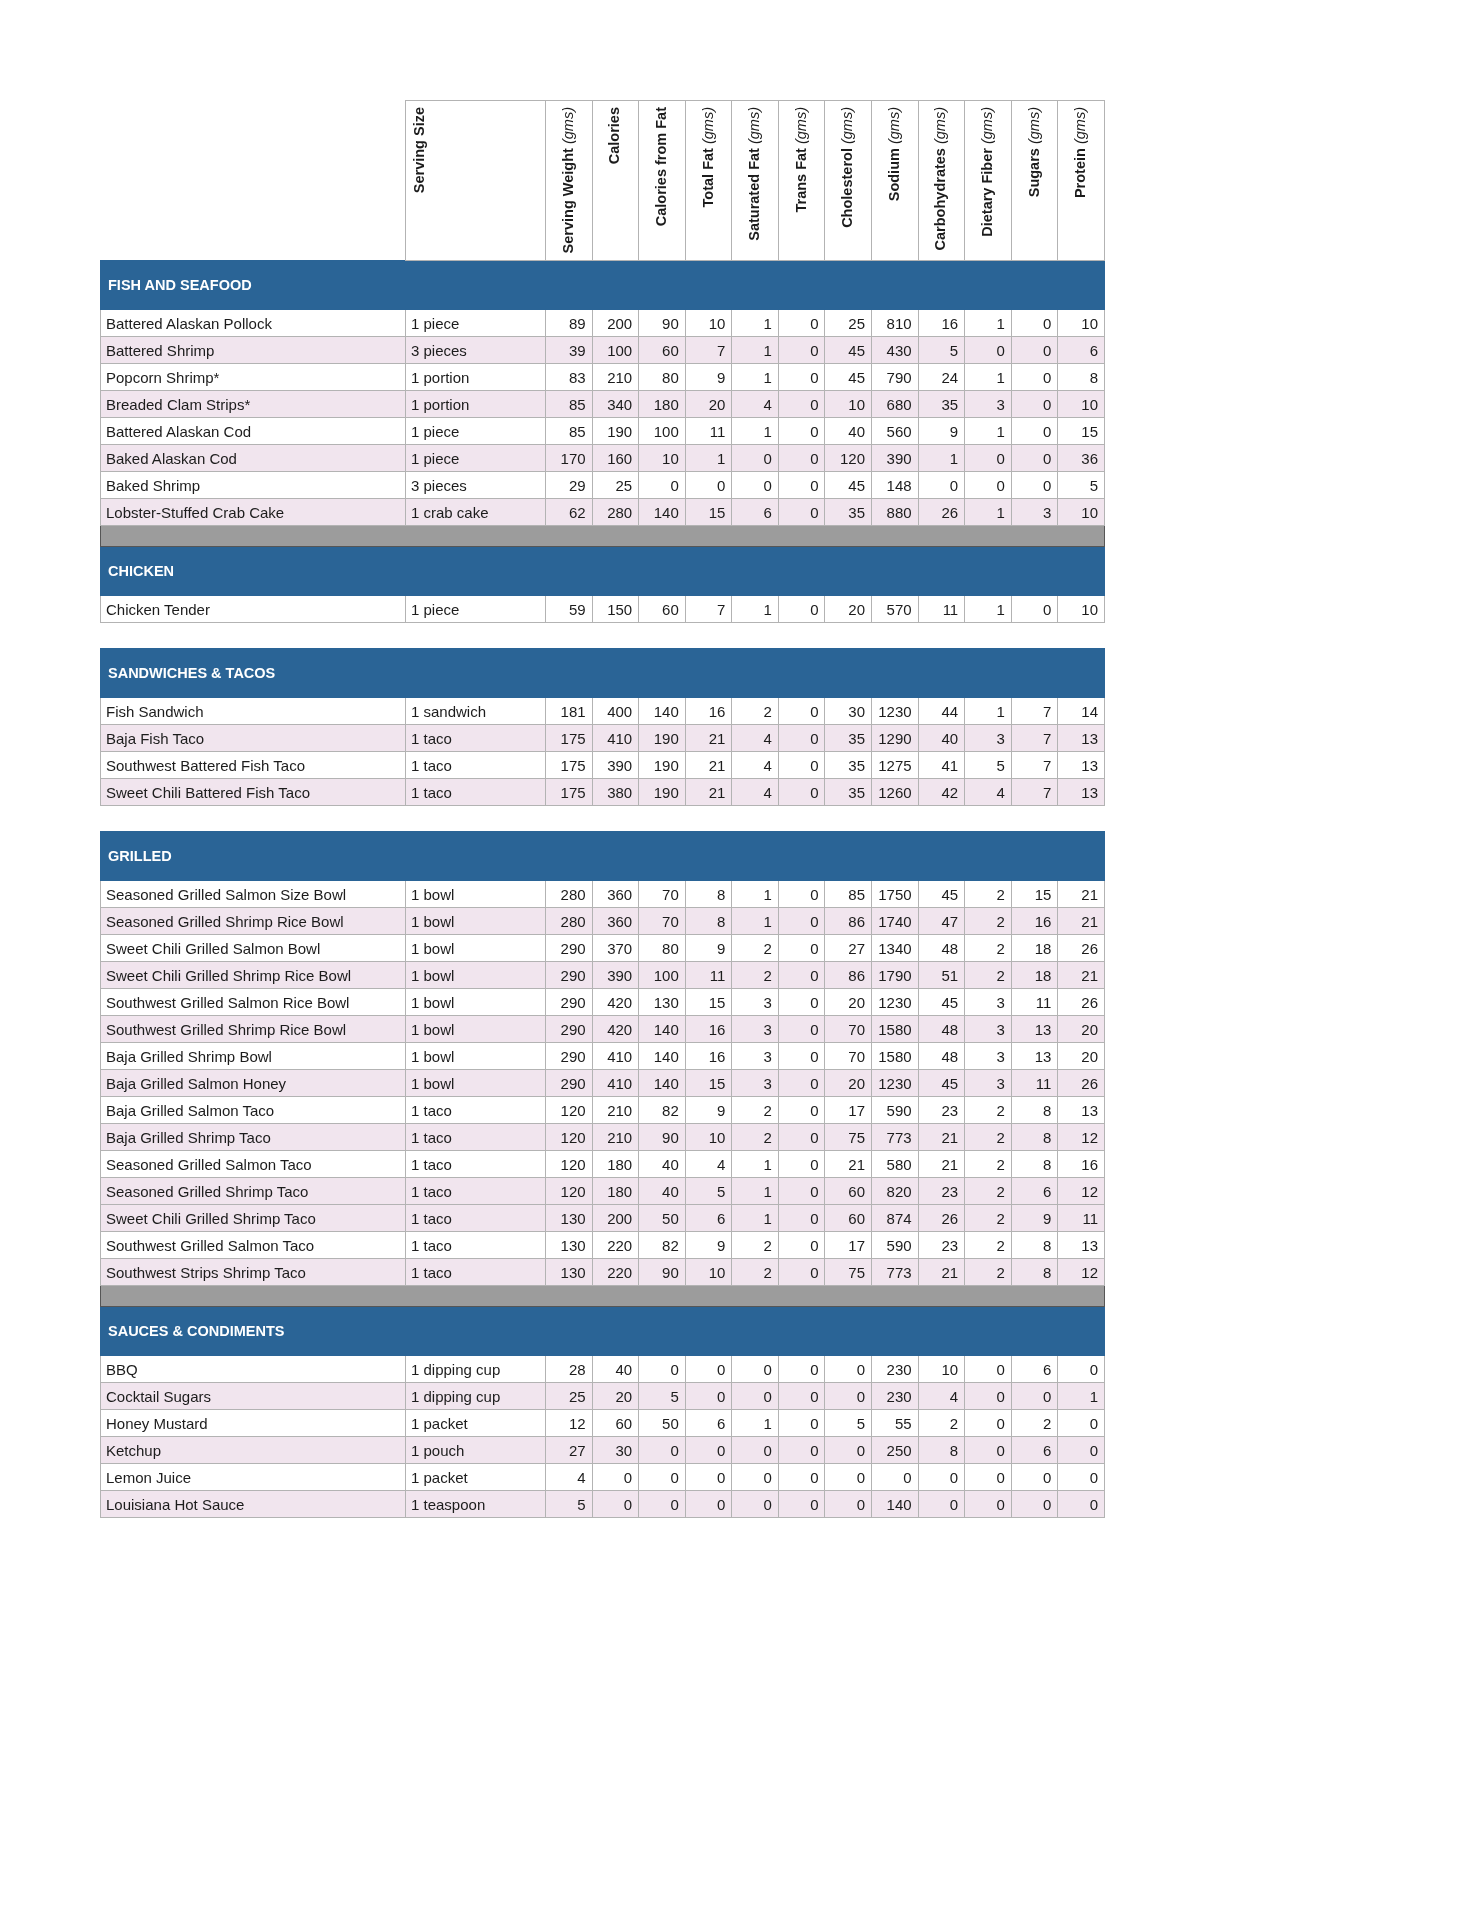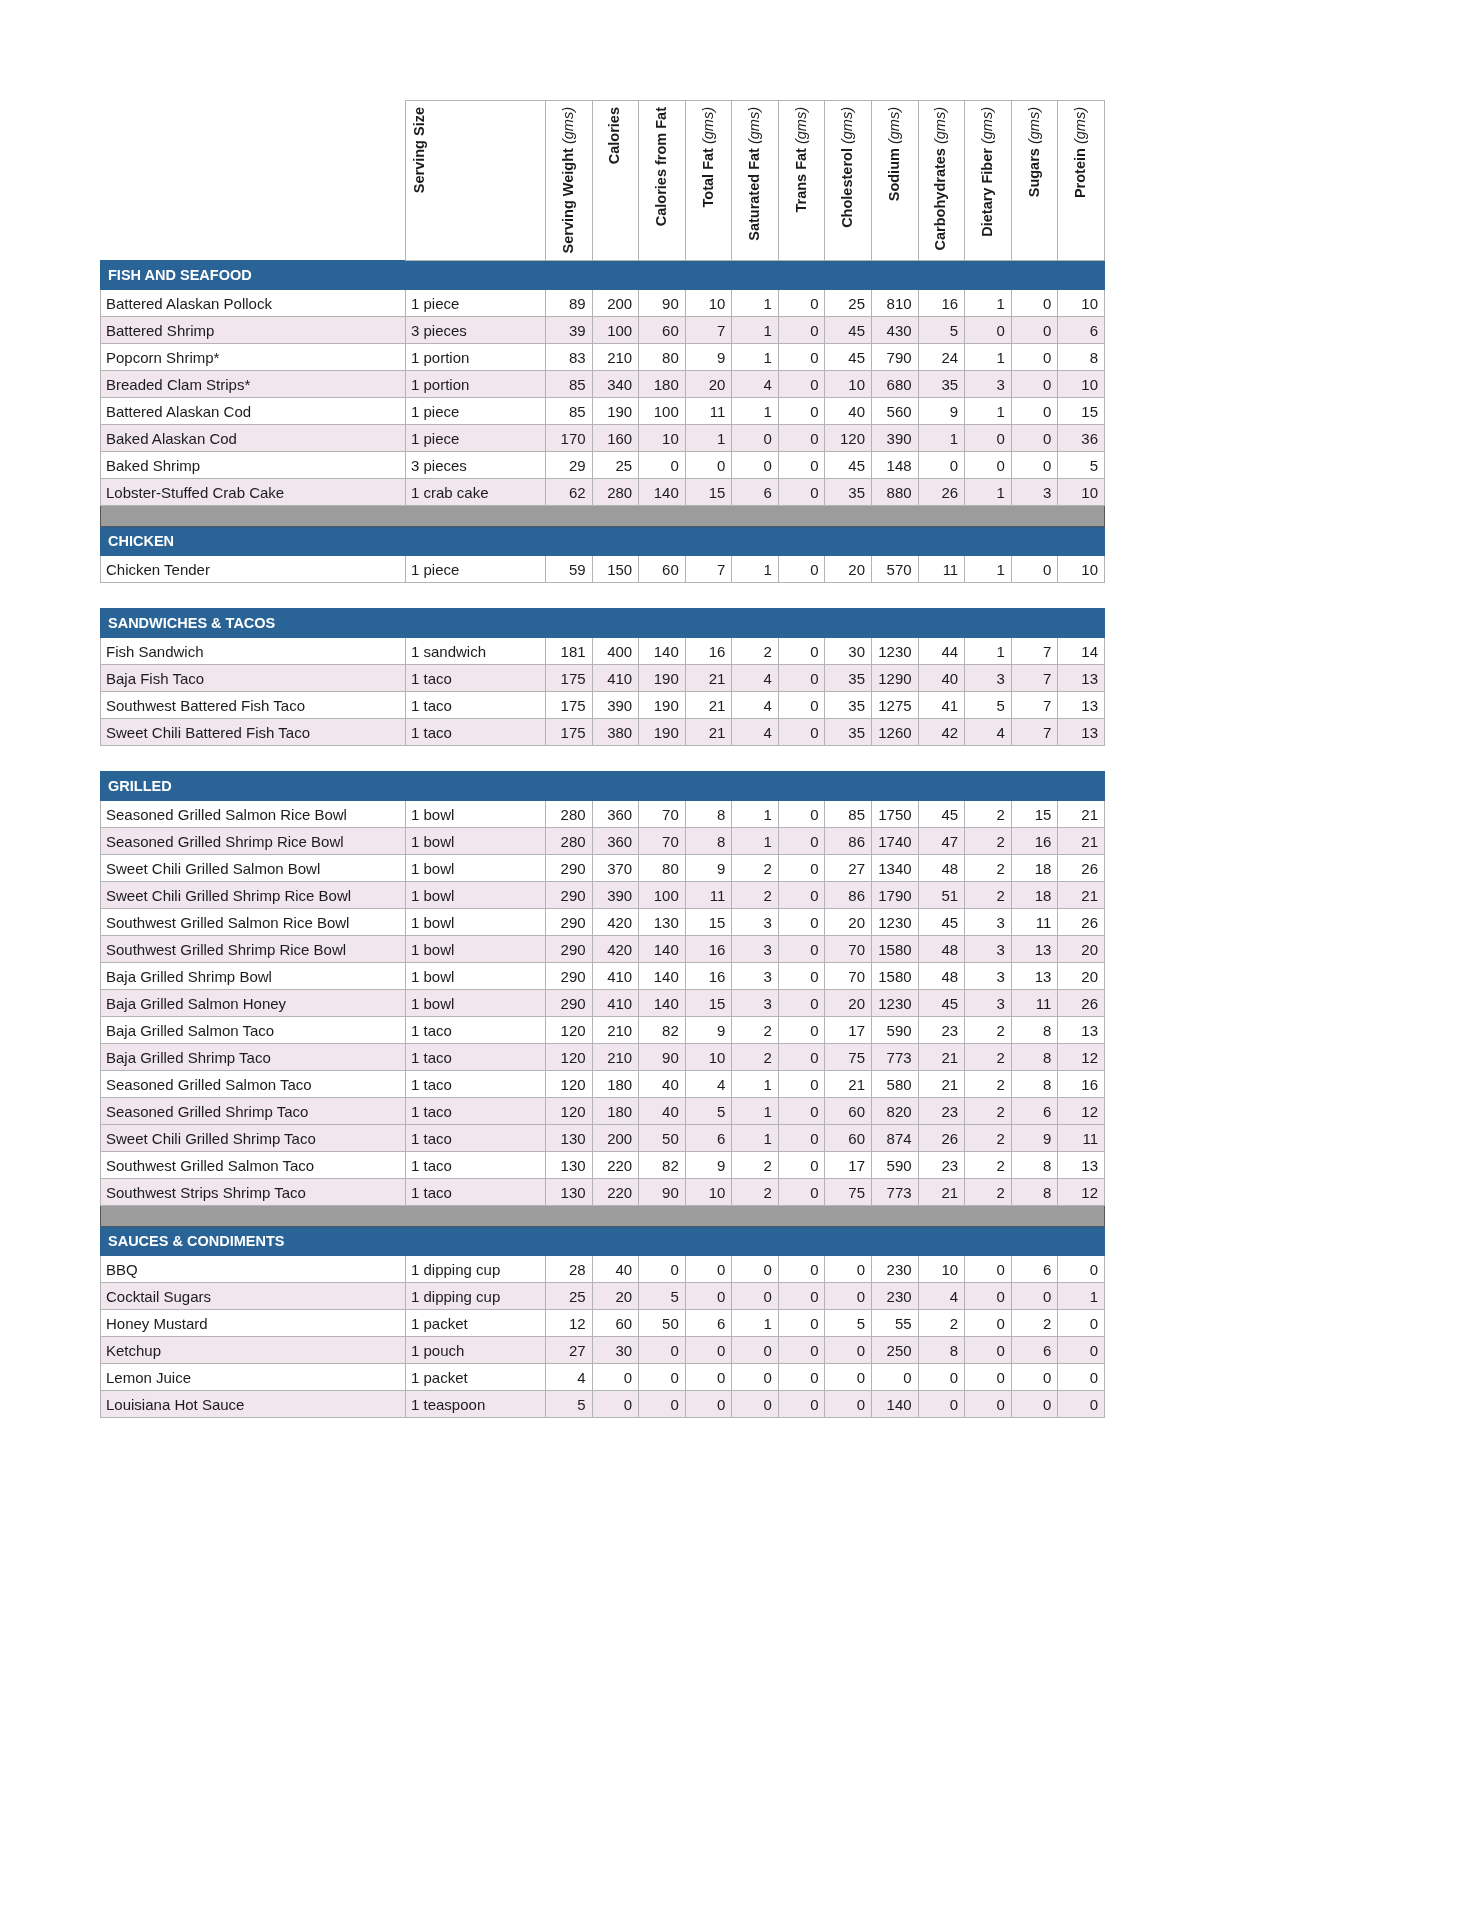--- a/index.html
+++ b/index.html
@@ -11,21 +11,21 @@
   thead th.blank{border:none;background:#fff}
   .rotwrap{height:158px;display:flex;justify-content:center;align-items:flex-start;padding-top:6px}
   .rotwrap.left{justify-content:flex-start;padding-left:6px}
   .rot{writing-mode:vertical-rl;transform:rotate(180deg);white-space:nowrap;font-size:14.5px;line-height:1.1;color:#1c1c1c}
   .rot b{font-weight:700}
   .rot i{font-style:italic;font-weight:400}
   tr.data td{border:1px solid #b3b3b3;height:27px;padding:2px 5px;overflow:hidden;white-space:nowrap;background:#fff}
   tr.data td.num{text-align:right;padding-right:6px}
   tr.data td.name,tr.data td.serv{text-align:left}
   tr.data.alt td{background:#f1e5ee}
-  tr.section td{background:#2a6496;color:#fff;font-weight:700;font-size:14.5px;height:26px;padding:6px 7px;border:1px solid #2a6496;white-space:nowrap}
+  tr.section td{background:#2a6496;color:#fff;font-weight:700;font-size:14.5px;height:26px;padding:16px 7px;border:1px solid #2a6496;white-space:nowrap}
   tr.spacer-gray td{background:#9c9c9c;height:21px;border:1px solid #565656;padding:0}
   tr.spacer-white td{background:#fff;height:26px;border:none;padding:0}
 </style>
 </head>
 <body>
 
 <div class="page">
   <table class="nutrition" id="ntable">
     <colgroup id="cols">
         <col style="width: 305px;">
@@ -343,21 +343,21 @@
         </tr>
         <tr class="spacer-white">
           <td colspan="14"></td>
         </tr>
       </tbody>
       <tbody>
         <tr class="section">
           <td colspan="14">GRILLED</td>
         </tr>
         <tr class="data">
-          <td class="name">Seasoned Grilled Salmon Rice Bowl</td>
+          <td class="name">Seasoned Grilled Salmon Size Bowl</td>
           <td class="serv">1 bowl</td>
           <td class="num">280</td>
           <td class="num">360</td>
           <td class="num">70</td>
           <td class="num">8</td>
           <td class="num">1</td>
           <td class="num">0</td>
           <td class="num">85</td>
           <td class="num">1750</td>
           <td class="num">45</td>

